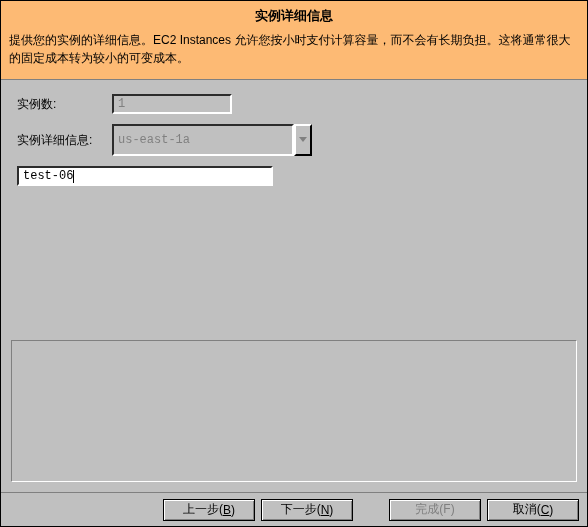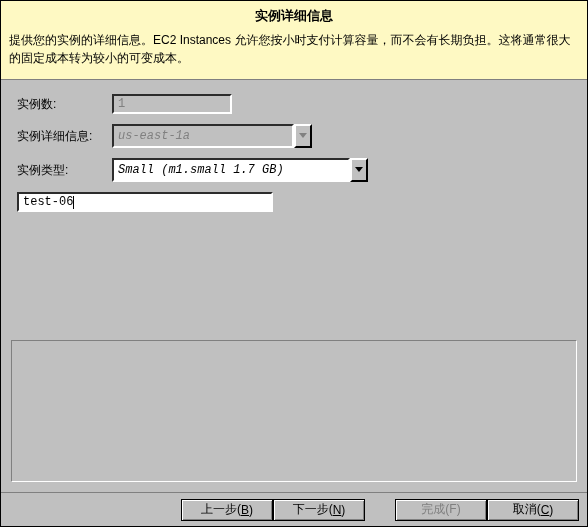--- a/index.html
+++ b/index.html
@@ -7,21 +7,21 @@
       width: 588px;
       height: 527px;
       font-family: "SimSun", "宋体", sans-serif;
       font-size: 12px;
       background: #c0c0c0;
       display: flex;
       flex-direction: column;
       border: 1px solid #000;
     }
     .header {
-      background: #fef9c3;
+      background: #fdba74;
       padding: 6px 8px 12px 8px;
       border-bottom: 1px solid #808080;
     }
     .title {
       text-align: center;
       font-weight: bold;
       font-size: 13px;
       margin-bottom: 6px;
     }
     .description {
@@ -56,22 +56,21 @@
       font-size: 12px;
       padding: 0 4px;
       outline: none;
     }
     .text-input.disabled {
       background: #c0c0c0;
       color: #808080;
     }
     .combo {
       display: flex;
-      height: 24px;
-      font-style: italic;
+      height: 32px;
     }
     .combo-field {
       border: 2px inset #fff;
       border-top-color: #808080;
       border-left-color: #808080;
       border-right-color: #fff;
       border-bottom-color: #fff;
       background: #fff;
       font-family: "Courier New", monospace;
       font-size: 12px;
@@ -111,20 +110,21 @@
       background: #c0c0c0;
     }
     .button-bar {
       height: 34px;
       background: #c0c0c0;
       border-top: 1px solid #808080;
       display: flex;
       justify-content: flex-end;
       align-items: center;
       padding: 0 8px;
+      gap: 6px;
     }
     .btn {
       min-width: 92px;
       height: 22px;
       background: #c0c0c0;
       border: 1px solid #000;
       box-shadow: inset 1px 1px 0 #fff, inset -1px -1px 0 #808080;
       font-size: 12px;
       font-family: inherit;
       cursor: pointer;
@@ -167,31 +167,20 @@
     <div class="combo" style="width:200px">
       <div class="combo-field disabled" style="flex:1">us-east-1a</div>
       <div class="combo-btn">
         <svg viewBox="0 0 8 6">
             <polygon points="0,0 8,0 4,5" fill="#808080"></polygon>
           </svg>
       </div>
     </div>
   </div>
 
-  <div class="form-row">
-    <div class="form-label">实例类型:</div>
-    <div class="combo" style="width:256px">
-      <div class="combo-field" style="flex:1">Small (m1.small 1.7 GB)</div>
-      <div class="combo-btn">
-        <svg viewBox="0 0 8 6">
-            <polygon points="0,0 8,0 4,5" fill="#000"></polygon>
-          </svg>
-      </div>
-    </div>
-  </div>
 
   <div class="form-row">
     <div class="text-input" style="width:256px; display:flex; align-items:center;">
       <span>test-06</span>
         <span class="caret"></span>
     </div>
   </div>
 
   <div class="inner-panel"></div>
 </div>

